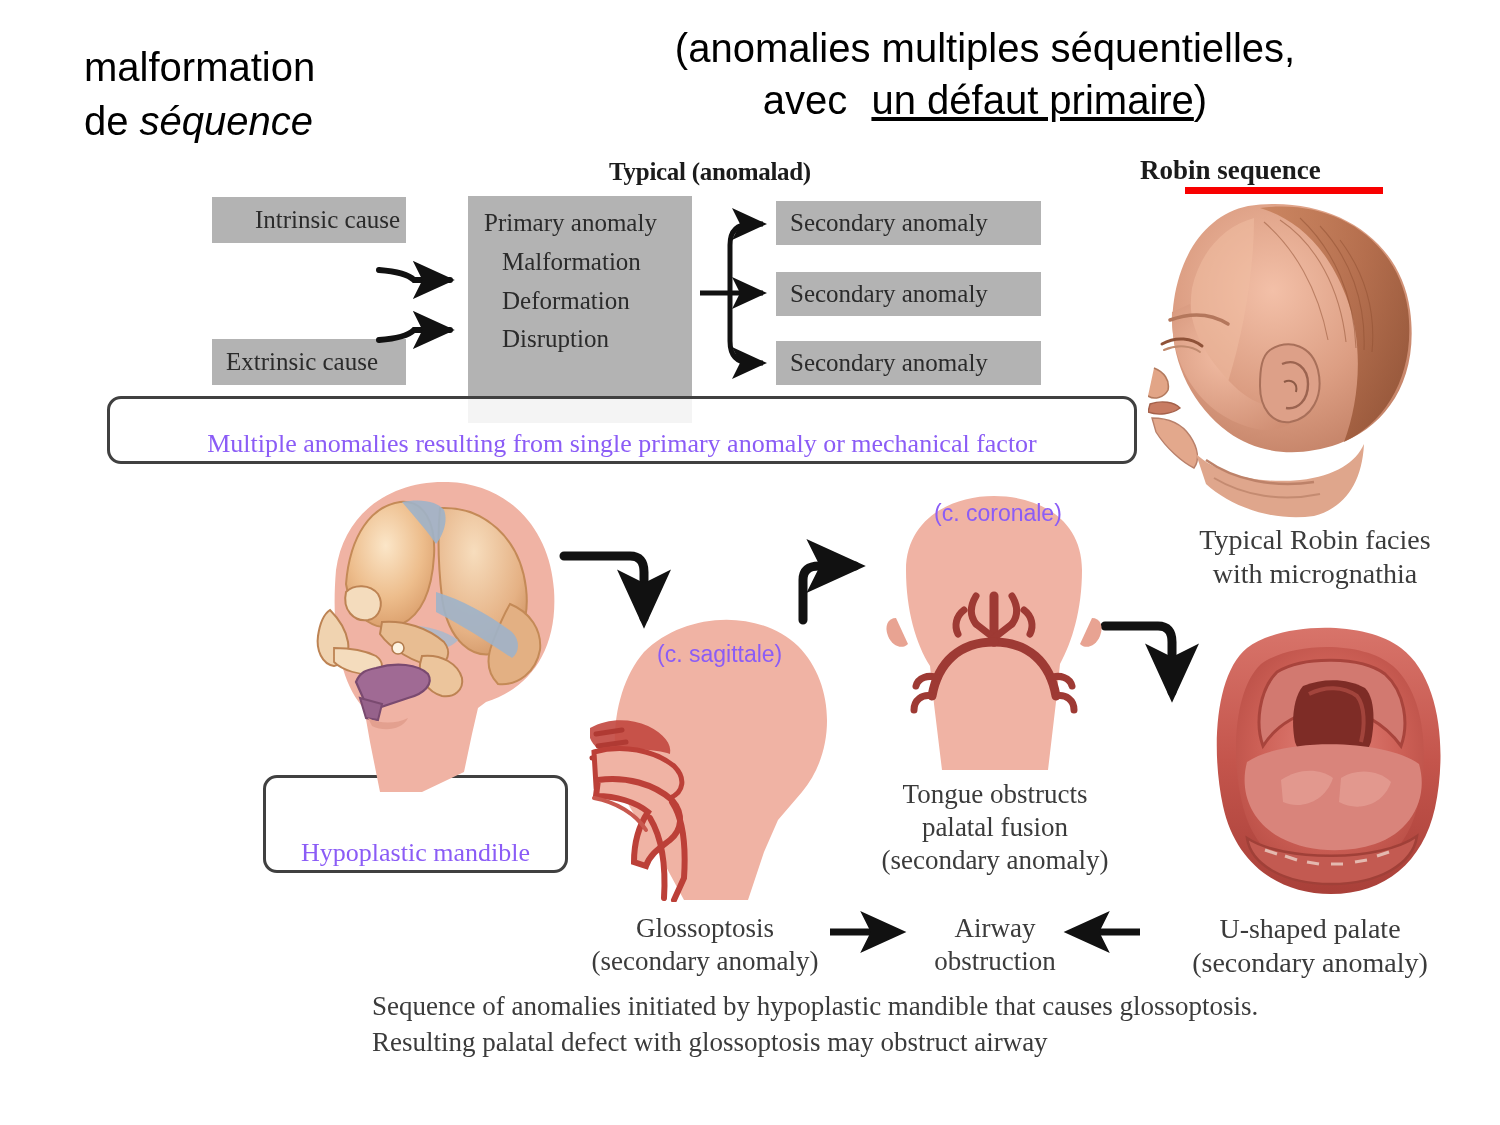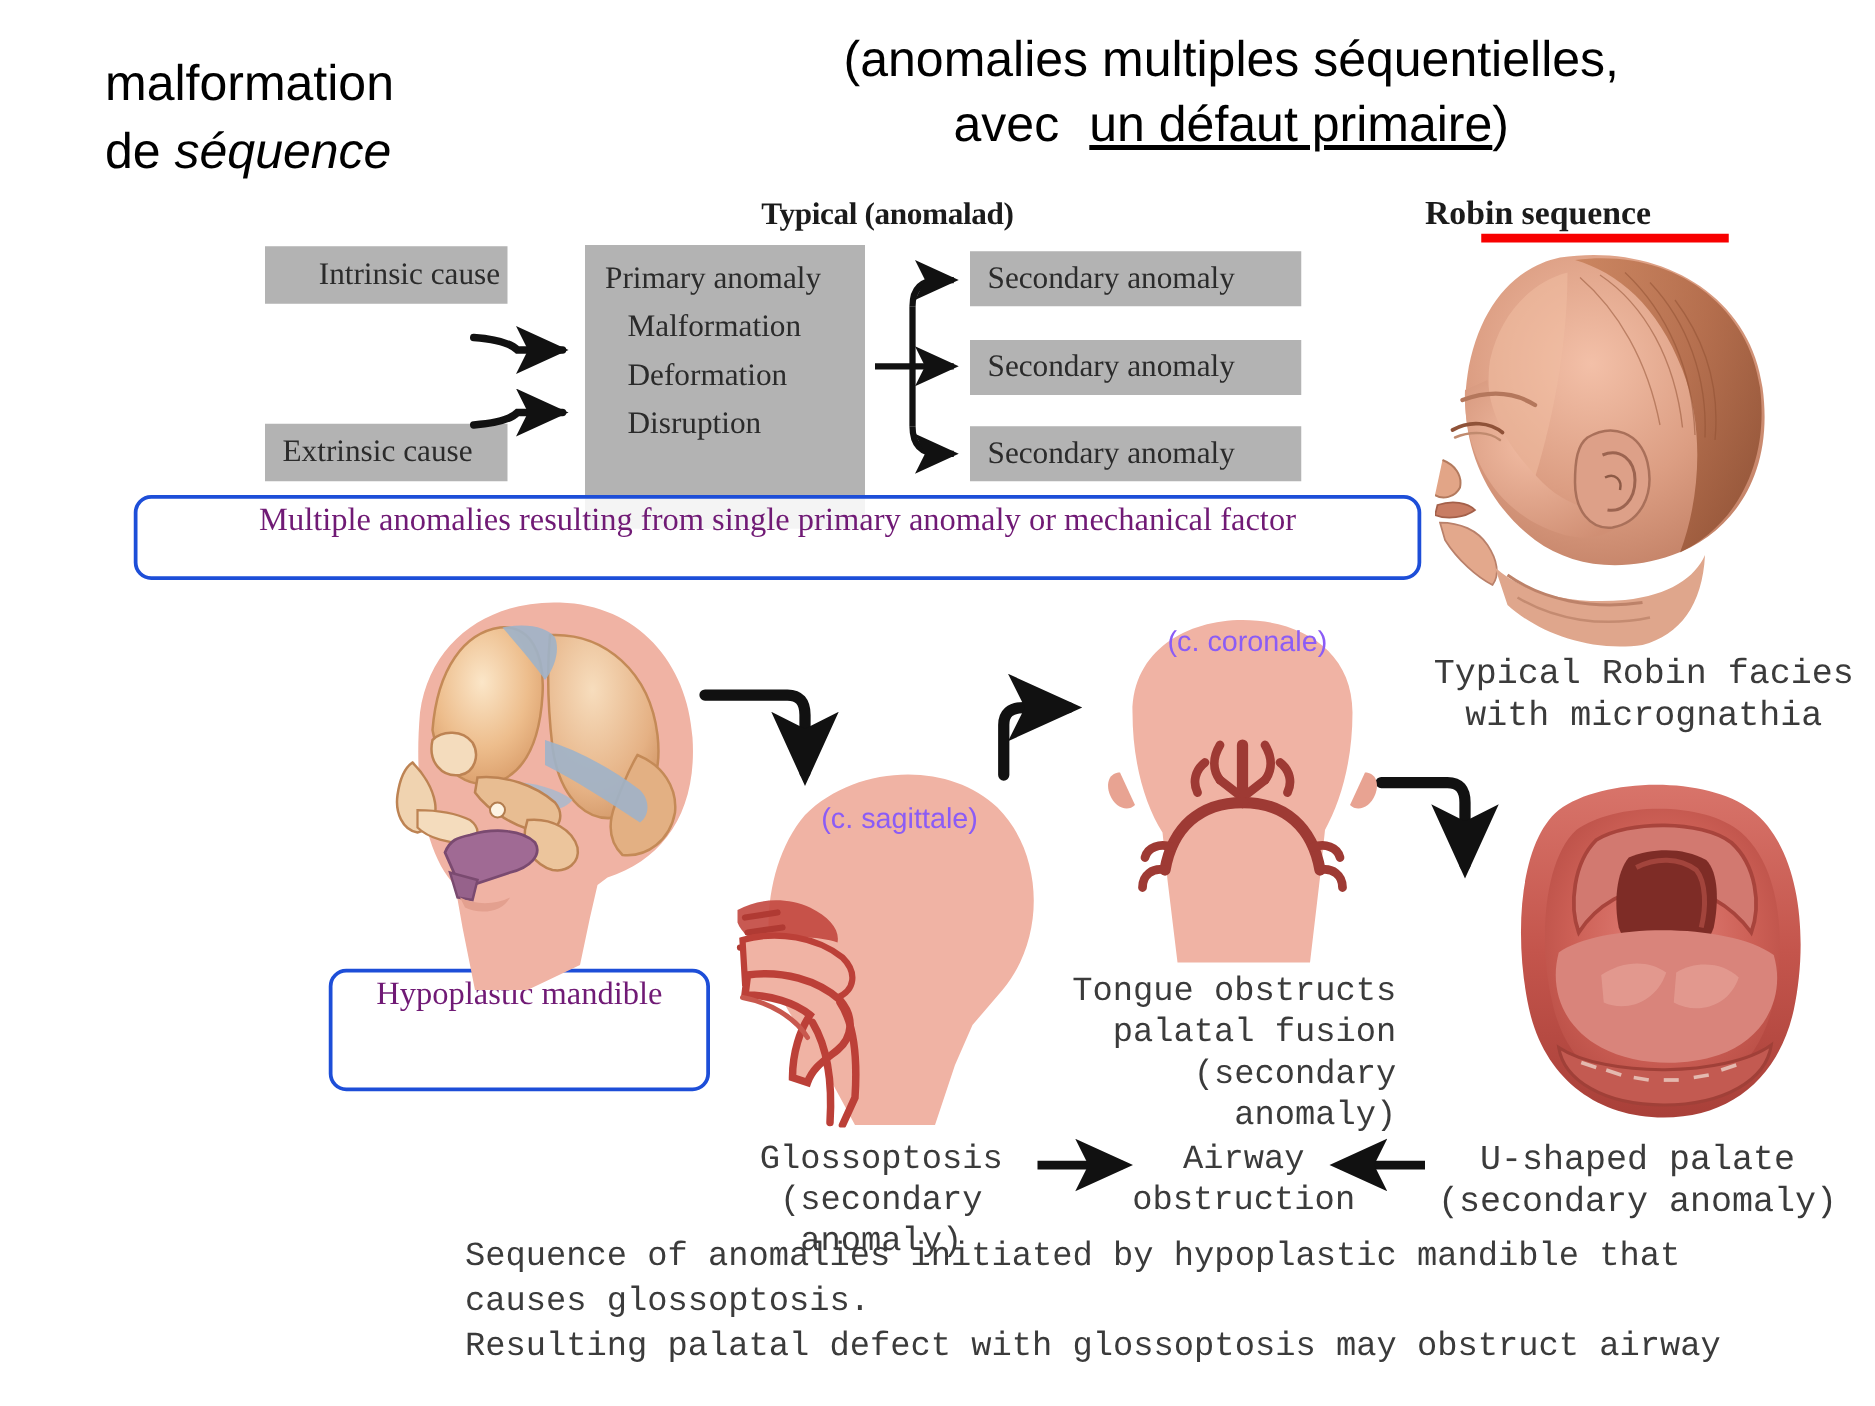--- a/index.html
+++ b/index.html
@@ -89,51 +89,51 @@
   .svg-layer {
     position: absolute;
     left: 0; top: 0;
     width: 1500px; height: 1125px;
     pointer-events: none;
   }
 
   
   .redbox {
     position: absolute;
-    border: 3px solid #1d4ed8;
+    border: 3px solid #404040;
     border-radius: 14px;
     box-sizing: border-box;
     background: rgba(255,255,255,0.86);
     font-family: "Liberation Serif", serif;
-    color: #701a75;
+    color: #8b5cf6;
     display: flex;
-    align-items: flex-start;
+    align-items: flex-end;
     justify-content: center;
     text-align: center;
     line-height: 1.3;
   }
   #callout-multiple {
     left: 107px; top: 396px; width: 1030px; height: 68px;
     font-size: 26px;
   }
   #callout-mandible {
     left: 263px; top: 775px; width: 305px; height: 98px;
     font-size: 26px;
   }
 
   
   .caption {
     position: absolute;
-    font-family: Liberation Mono, monospace;
+    font-family: Liberation Serif, serif;
     color: #3b3b3b;
     text-align: center;
     line-height: 1.22;
   }
   #cap-robin-facies { left: 1140px; top: 523px; width: 350px; font-size: 28px; }
-  #cap-tongue       { left: 837px;  top: 778px; width: 280px; font-size: 27px; text-align: right; }
+  #cap-tongue       { left: 855px;  top: 778px; width: 280px; font-size: 27px; }
   #cap-glossoptosis { left: 560px;  top: 912px; width: 290px; font-size: 27px; }
   #cap-airway       { left: 900px;  top: 912px; width: 190px; font-size: 27px; }
   #cap-upalate      { left: 1150px; top: 912px; width: 320px; font-size: 28px; text-align: center; }
   #cap-bottom {
     left: 372px; top: 988px; width: 1010px; font-size: 27px;
     text-align: left; line-height: 1.34;
   }
 
   
   #robin-heading {

